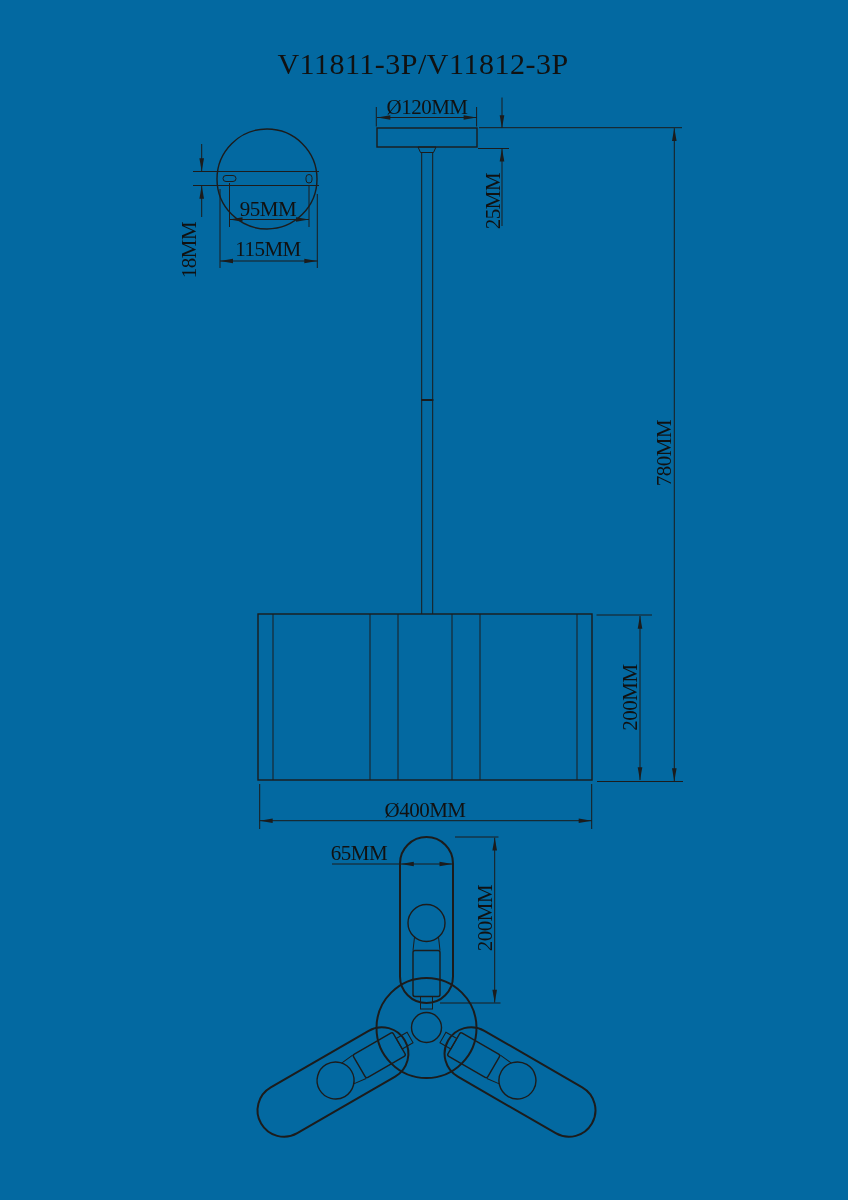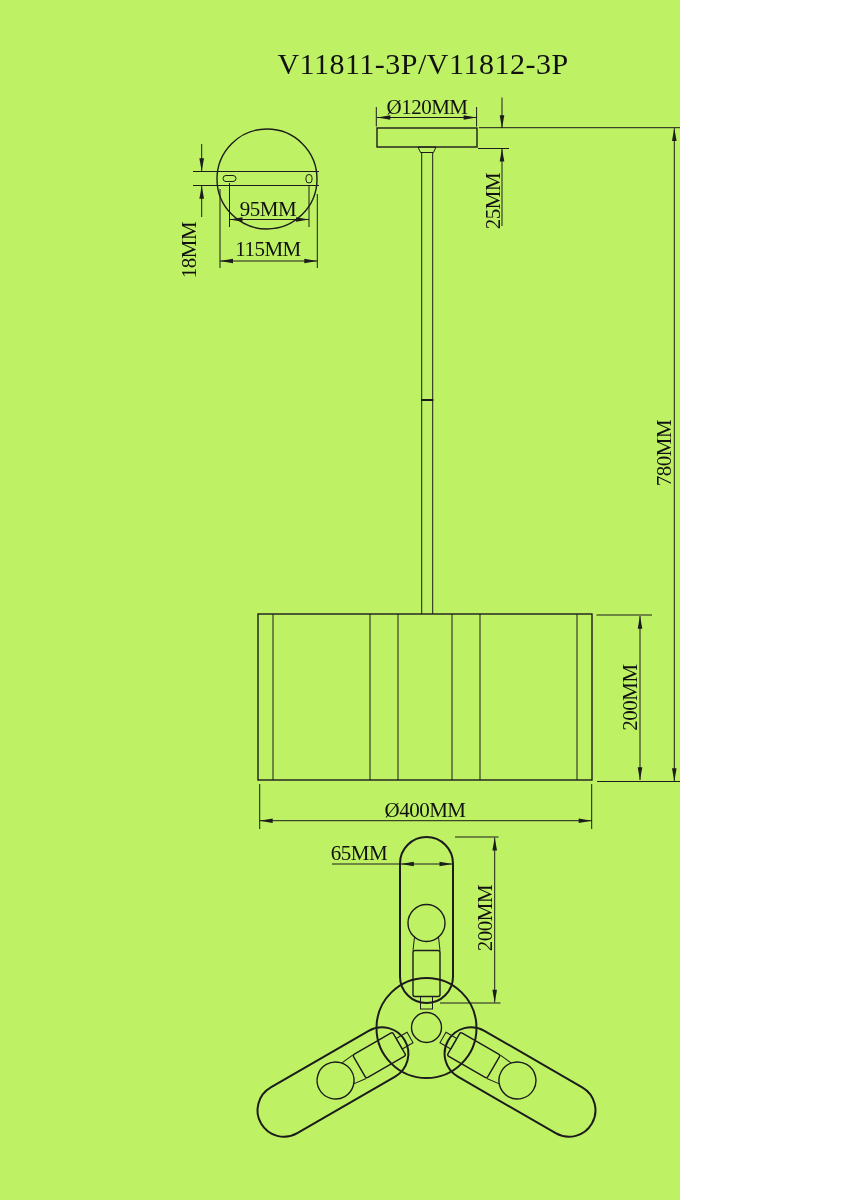--- a/index.html
+++ b/index.html
@@ -2,23 +2,23 @@
 <html><head>
 <meta charset="utf-8">
 <style>
   html, body {
     margin: 0;
     padding: 0;
     background: #ffffff;
   }
   .page {
     position: relative;
-    width: 680px;
+    width: 848px;
     height: 1200px;
-    background: #bef264;
+    background: #0369a1;
     overflow: hidden;
   }
   svg { display: block; }
   
   .t  { stroke: #1c1c1c; stroke-width: 1;   fill: none; }   
   .o  { stroke: #1c1c1c; stroke-width: 1.4; fill: none; }   
   .k  { stroke: #1c1c1c; stroke-width: 2;   fill: none; }   
   .a  { fill: #1c1c1c; stroke: none; }                      
   text {
     font-family: "Liberation Serif", "DejaVu Serif", serif;

